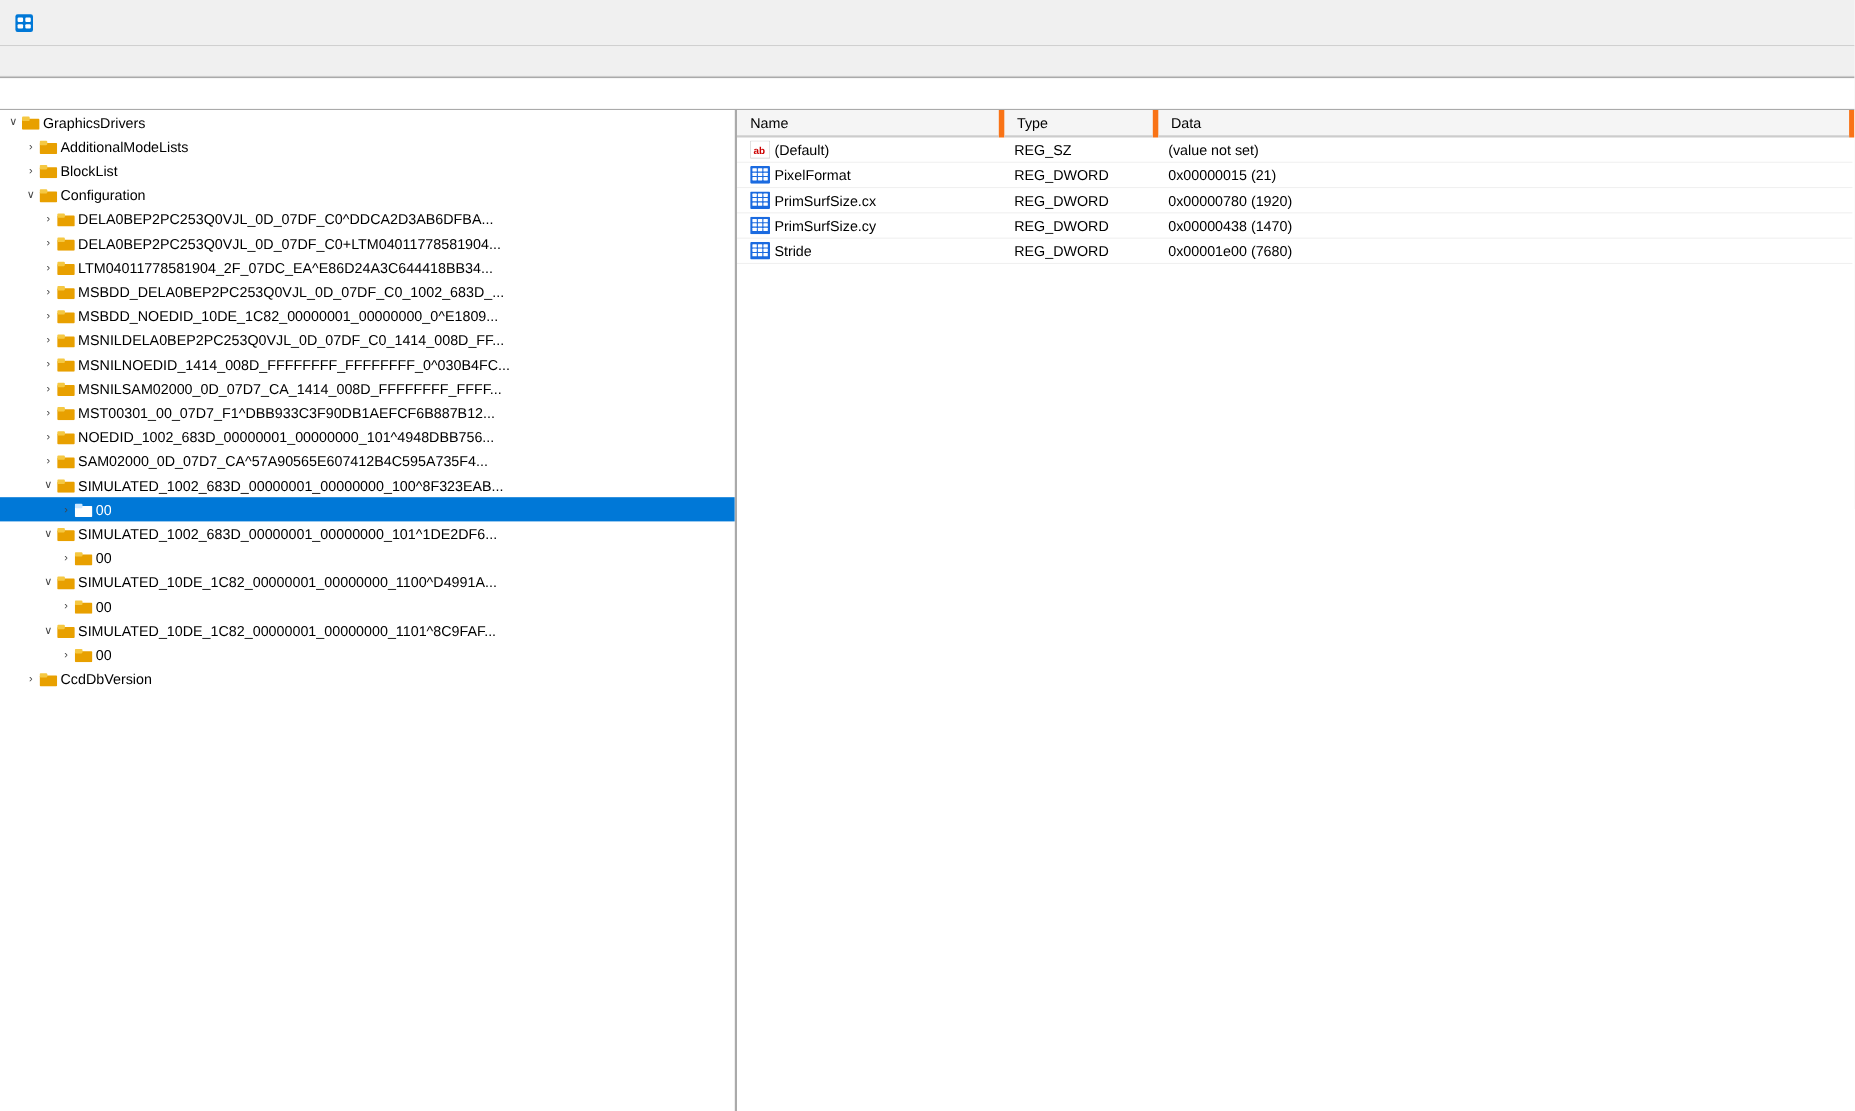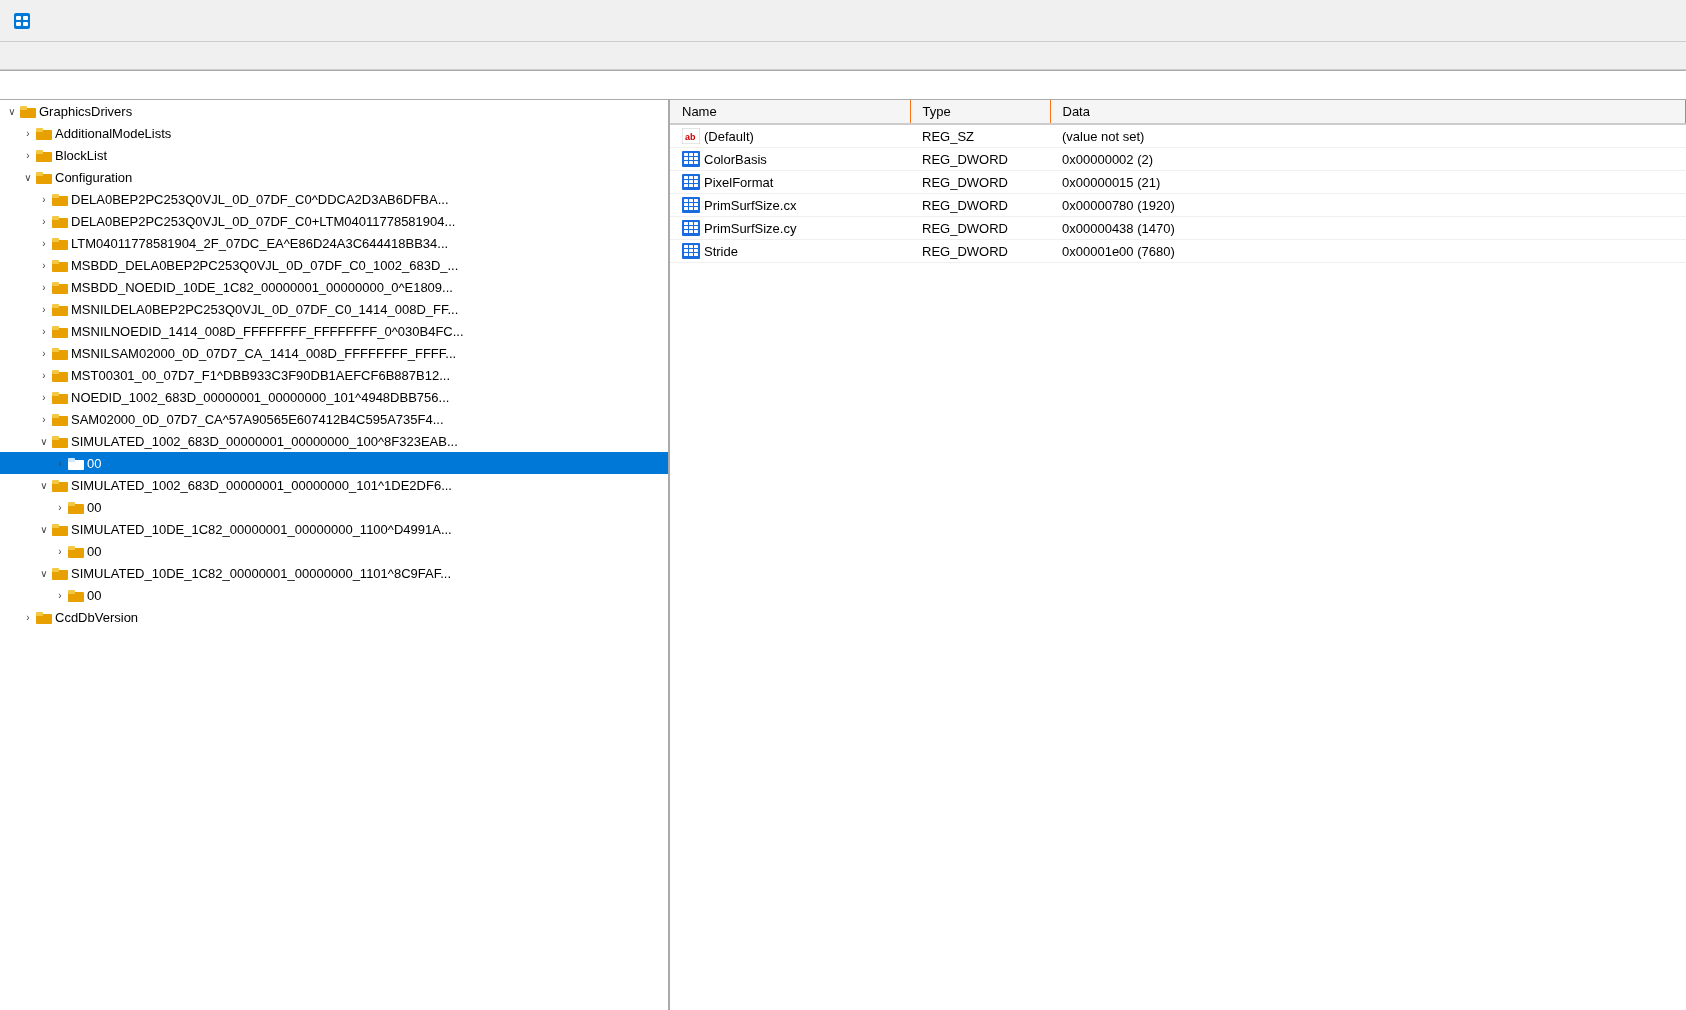--- a/index.html
+++ b/index.html
@@ -116,21 +116,21 @@
     }
     .values-table thead tr {
       background: #f0f0f0;
       border-bottom: 2px solid #ccc;
     }
     .values-table th {
       text-align: left;
       padding: 4px 12px;
       font-weight: 400;
       font-size: 13px;
-      border-right: 1px solid #f97316;
+      border-right: 5px solid #f97316;
       background: #f5f5f5;
     }
     .values-table td {
       padding: 3px 12px;
       font-size: 13px;
       border-bottom: 1px solid #f0f0f0;
       vertical-align: middle;
     }
     .name-cell {
       display: flex;
@@ -387,41 +387,20 @@
               <div class="name-cell">
                 <svg width="18" height="16" viewBox="0 0 18 16" style="flex-shrink: 0; margin-right: 4px;">
                   <rect x="0" y="0" width="18" height="16" rx="1" fill="#fff" stroke="#ccc" stroke-width="1"></rect>
                   <text x="3" y="12" font-size="9" fill="#cc0000" font-weight="bold">ab</text>
                 </svg>
                 <span>(Default)</span>
               </div>
             </td>
             <td>REG_SZ</td>
             <td>(value not set)</td>
-          </tr>
-          <tr>
-            <td>
-              <div class="name-cell">
-                <svg width="18" height="16" viewBox="0 0 18 16" style="flex-shrink: 0; margin-right: 4px;">
-                  <rect x="0" y="0" width="18" height="16" rx="1" fill="#1a6ae0"></rect>
-                  <rect x="2" y="2" width="4" height="3" fill="#fff" rx="0.5"></rect>
-                  <rect x="7" y="2" width="4" height="3" fill="#fff" rx="0.5"></rect>
-                  <rect x="12" y="2" width="4" height="3" fill="#fff" rx="0.5"></rect>
-                  <rect x="2" y="6" width="4" height="3" fill="#fff" rx="0.5"></rect>
-                  <rect x="7" y="6" width="4" height="3" fill="#fff" rx="0.5"></rect>
-                  <rect x="12" y="6" width="4" height="3" fill="#fff" rx="0.5"></rect>
-                  <rect x="2" y="10" width="4" height="3" fill="#fff" rx="0.5"></rect>
-                  <rect x="7" y="10" width="4" height="3" fill="#fff" rx="0.5"></rect>
-                  <rect x="12" y="10" width="4" height="3" fill="#fff" rx="0.5"></rect>
-                </svg>
-                <span>ColorBasis</span>
-              </div>
-            </td>
-            <td>REG_DWORD</td>
-            <td>0x00000002 (2)</td>
           </tr>
           <tr>
             <td>
               <div class="name-cell">
                 <svg width="18" height="16" viewBox="0 0 18 16" style="flex-shrink: 0; margin-right: 4px;">
                   <rect x="0" y="0" width="18" height="16" rx="1" fill="#1a6ae0"></rect>
                   <rect x="2" y="2" width="4" height="3" fill="#fff" rx="0.5"></rect>
                   <rect x="7" y="2" width="4" height="3" fill="#fff" rx="0.5"></rect>
                   <rect x="12" y="2" width="4" height="3" fill="#fff" rx="0.5"></rect>
                   <rect x="2" y="6" width="4" height="3" fill="#fff" rx="0.5"></rect>

